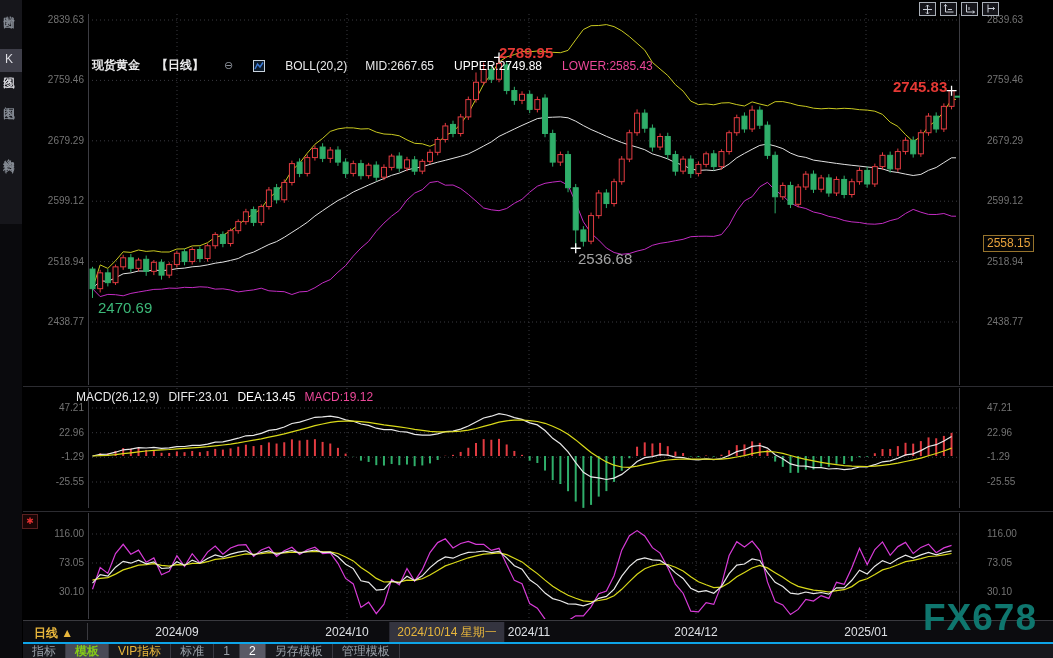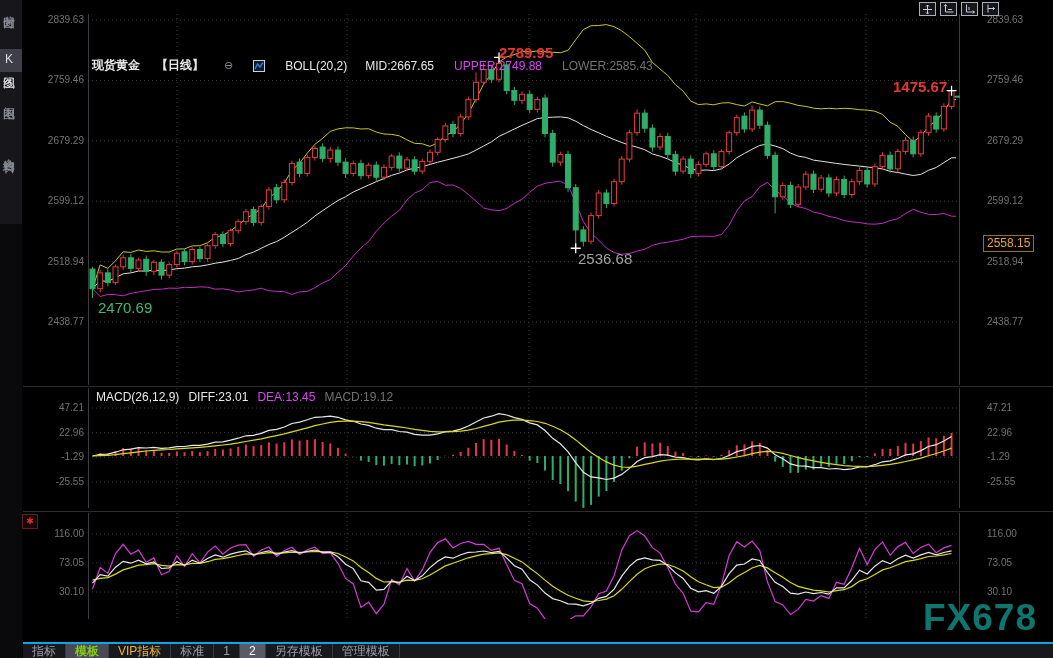--- a/index.html
+++ b/index.html
@@ -8,32 +8,32 @@
   
   #sidebar{position:absolute;left:0;top:0;width:22px;height:658px;background:#16161b;}
   #sidebar .lower{position:absolute;left:0;top:224px;bottom:0;width:22px;background:#0a0a0d;}
   .side-item{position:absolute;left:0;width:22px;writing-mode:vertical-lr;text-orientation:upright;
     font-size:12px;letter-spacing:1px;color:#878d96;text-align:center;padding:3px 0;cursor:pointer;}
   .side-item.active{background:#3e3e49;color:#dcdce2;}
   
   #topbar{position:absolute;left:92px;top:12px;height:15px;display:flex;align-items:center;gap:20px;
     font-size:12px;white-space:nowrap;z-index:5;margin-top:46px;}
   .t-white{color:#e9e9ea;} .t-bold{font-weight:bold;}
-  .t-yellow{color:#d946ef;} .t-magenta{color:#737373;} .t-grey{color:#8a8f98;}
+  .t-yellow{color:#ffffff;} .t-magenta{color:#ec4899;} .t-grey{color:#8a8f98;}
   #topicons{position:absolute;left:919px;top:2px;display:flex;gap:4px;z-index:5;}
   .mini-icon{width:15px;height:12px;border:1px solid #aab0b8;background:#15151a;display:flex;
     align-items:center;justify-content:center;cursor:pointer;}
   
   .lbl{position:absolute;font-size:10px;color:#737373;width:52px;line-height:14px;}
   .lbl.left{left:32px;text-align:right;}
   .lbl.right{left:987px;text-align:left;}
   #price-marker{position:absolute;left:983px;top:235px;border:1px solid #96732c;color:#e8a33d;
     background:#050505;font-size:12px;padding:0 3px;line-height:15px;z-index:6;}
   
-  #macd-header{position:absolute;left:96px;top:390px;display:flex;gap:9px;font-size:12px;z-index:5;white-space:nowrap;}
+  #macd-header{position:absolute;left:76px;top:390px;display:flex;gap:9px;font-size:12px;z-index:5;white-space:nowrap;}
   #kdj-header{position:absolute;left:92px;top:516px;display:flex;gap:9px;font-size:12px;z-index:5;white-space:nowrap;}
   #kdj-icon{position:absolute;left:22px;top:514px;width:14px;height:13px;border:1px solid #5a2020;
     background:#190505;color:#e03030;font-size:9px;line-height:12px;text-align:center;cursor:pointer;}
   .hline{position:absolute;left:23px;right:0;height:1px;background:#2c2c31;}
   
   #svg-main{position:absolute;left:88px;top:14px;}
   #svg-macd{position:absolute;left:88px;top:388px;}
   #svg-kdj{position:absolute;left:88px;top:513px;}
   
   .anno{position:absolute;font-size:15px;white-space:nowrap;z-index:7;}
@@ -557,25 +557,35 @@
   <div id="macd-header">
     <span class="t-white">MACD(26,12,9)</span>
     <span class="t-white">DIFF:23.01</span>
     <span class="t-yellow">DEA:13.45</span>
     <span class="t-magenta">MACD:19.12</span>
   </div>
   <div id="kdj-icon">✱</div>
 
   <div id="annos">
       <div class="anno" style="left: 499px; top: 44px; color: rgb(229, 57, 53); font-weight: bold;">2789.95</div>
-      <div class="anno" style="left: 893px; top: 78px; color: rgb(229, 57, 53); font-weight: bold;">1475.67</div>
+      <div class="anno" style="left: 893px; top: 78px; color: rgb(229, 57, 53); font-weight: bold;">2745.83</div>
       <div class="anno" style="left: 578px; top: 250px; color: #a3a3a3;">2536.68</div>
       <div class="anno" style="left: 98px; top: 299px; color: rgb(60, 184, 120);">2470.69</div>
     </div>
 
+  <div id="daterow">
+    <span id="period-label">日线 ▲</span>
+    <span class="vsep"></span>
+    <span id="date-highlight" style="left: 424px;">2024/10/14 星期一</span>
+  <div class="dlbl" style="left: 154px;">2024/09</div>
+      <div class="dlbl" style="left: 324px;">2024/10</div>
+      <div class="dlbl" style="left: 506px;">2024/11</div>
+      <div class="dlbl" style="left: 673px;">2024/12</div>
+      <div class="dlbl" style="left: 843px;">2025/01</div>
+    </div>
 
   <div id="toolbar">
       <div class="tb-item">指标</div>
       <div class="tb-item active">模板</div>
       <div class="tb-item vip">VIP指标</div>
       <div class="tb-item">标准</div>
       <div class="tb-item">1</div>
       <div class="tb-item active2">2</div>
       <div class="tb-item">另存模板</div>
       <div class="tb-item">管理模板</div>

